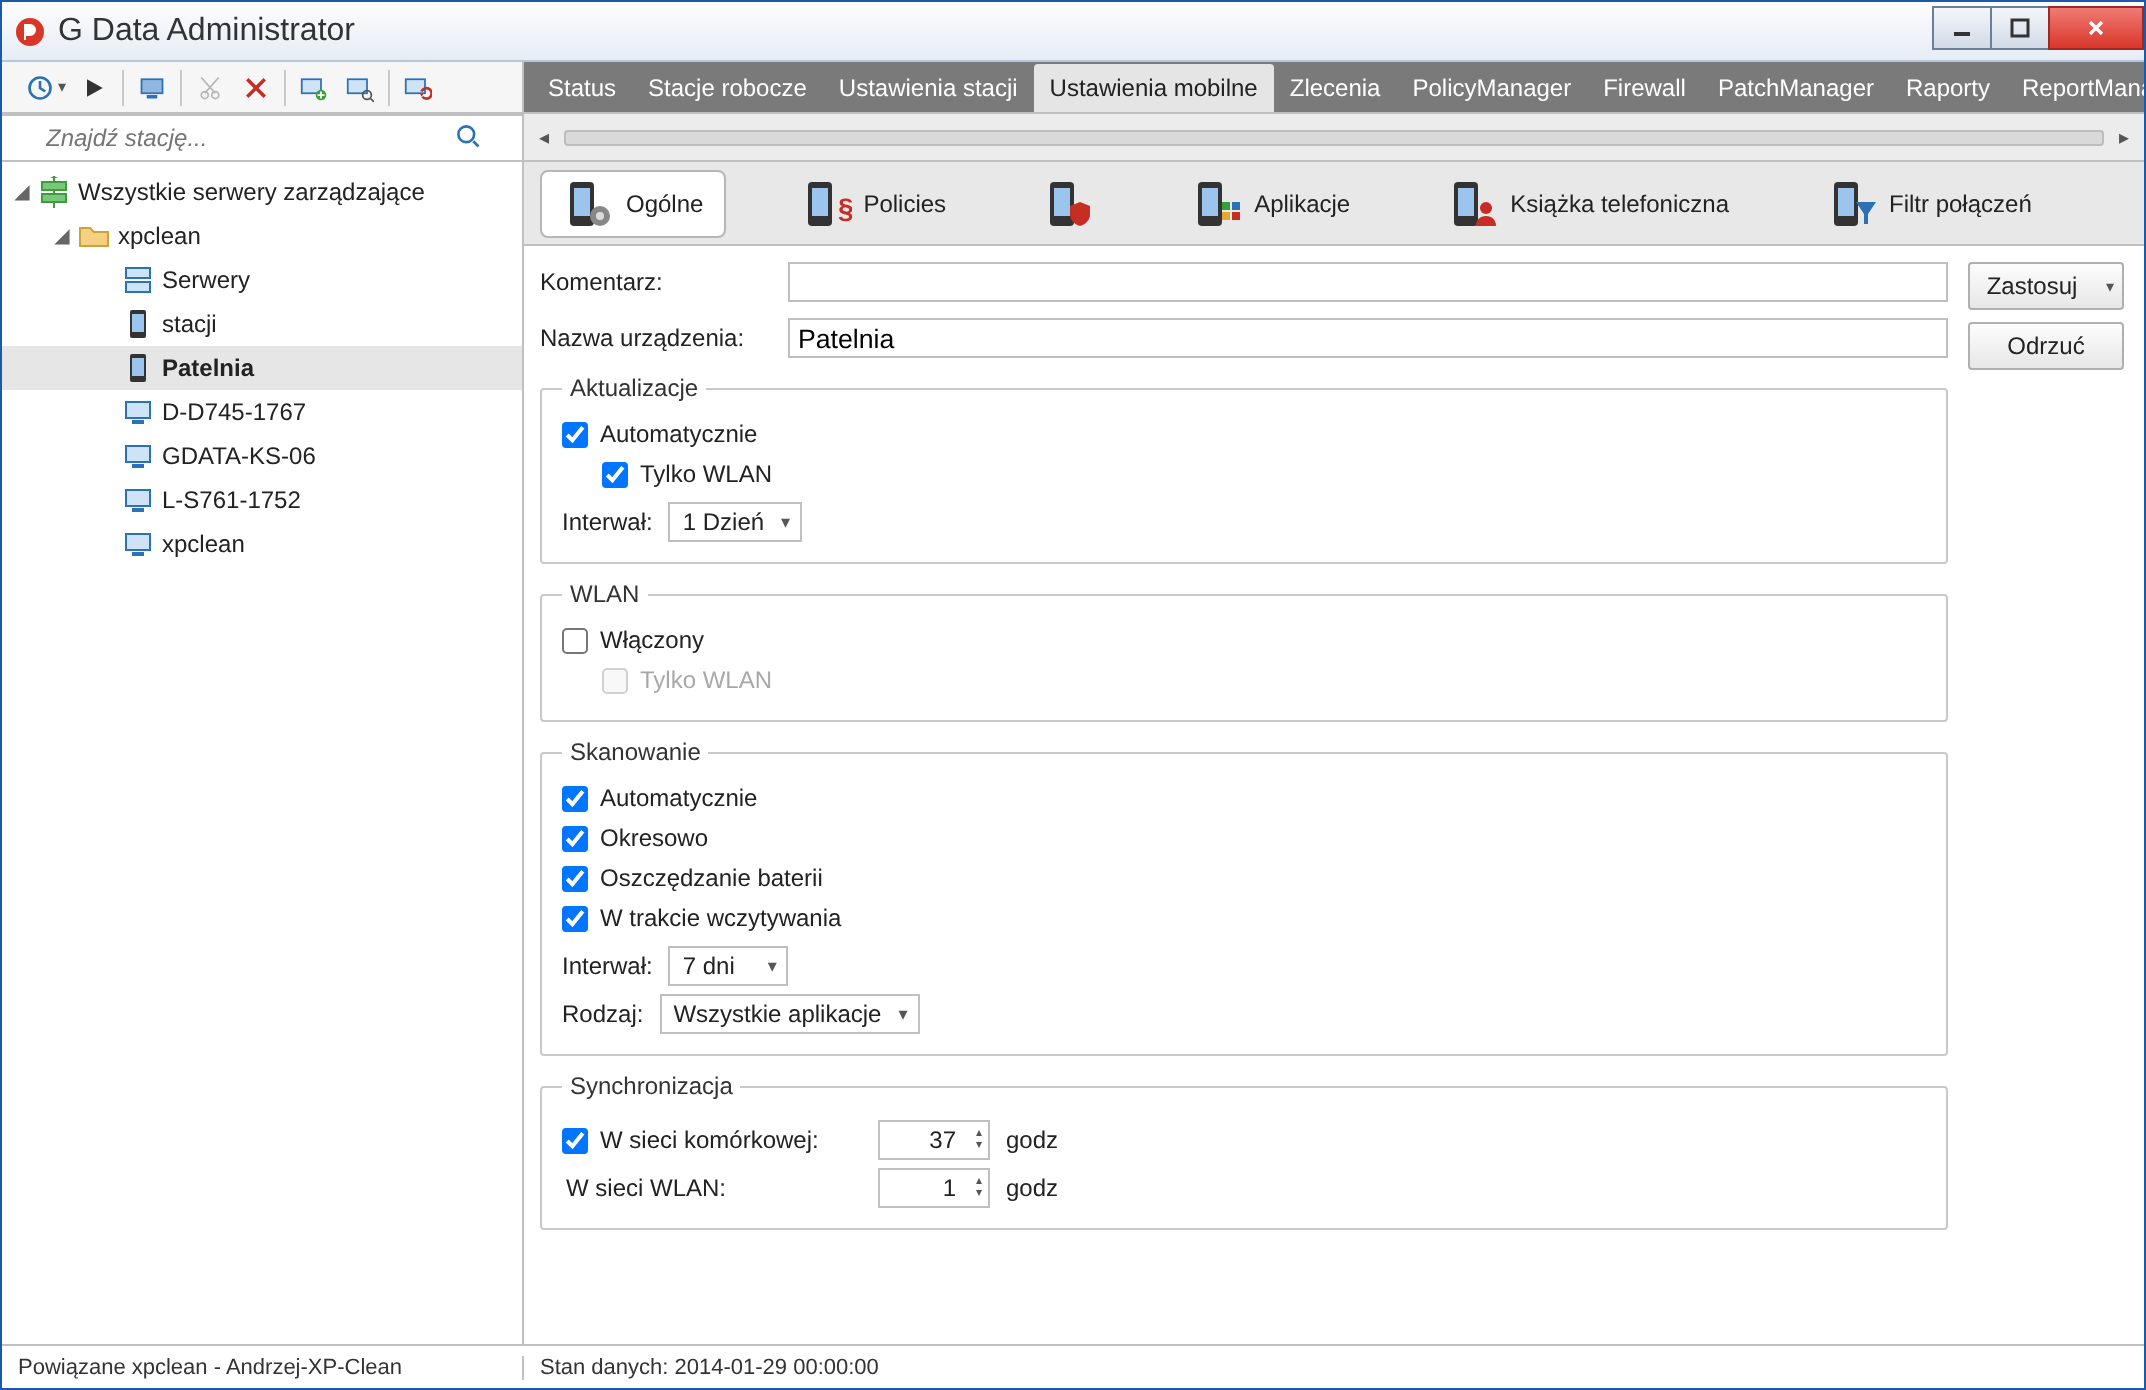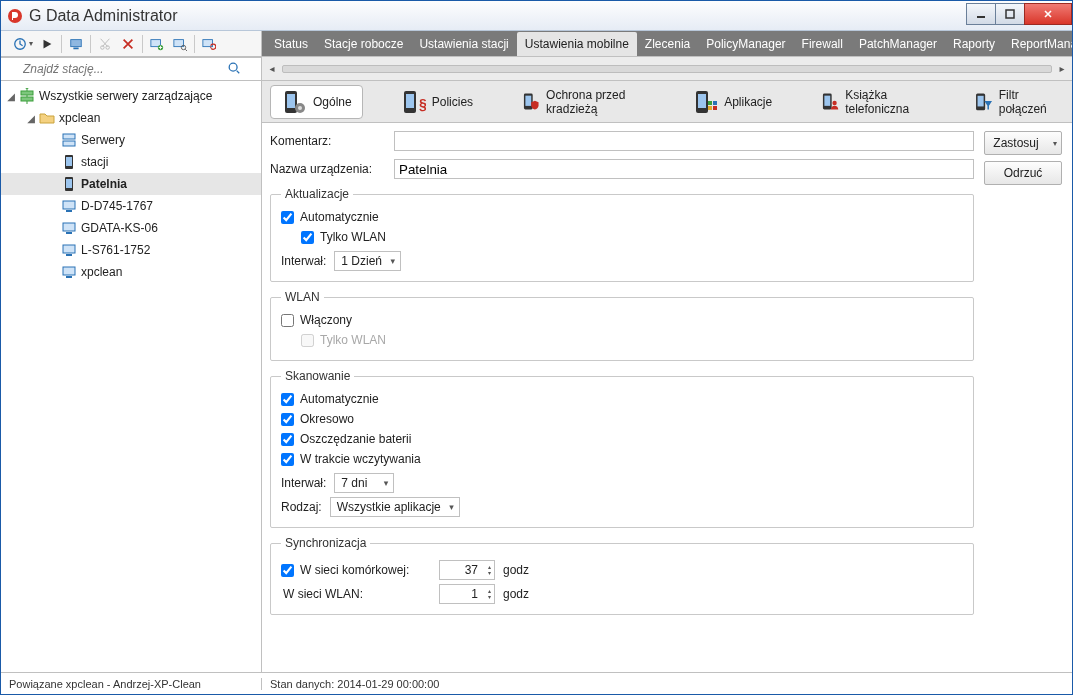--- a/index.html
+++ b/index.html
@@ -342,21 +342,20 @@
           <span>Policies</span>
         </div>
         <div class="bigtab">
           <span class="bicon">
               <svg viewBox="0 0 26 26">
                 <rect x="4" y="2" width="12" height="22" rx="2" fill="#333"></rect>
                 <rect x="6" y="5" width="8" height="14" fill="#9cc5ee"></rect>
                 <path d="M19 12l5 2v4c0 3-2 5-5 6-3-1-5-3-5-6v-4z" fill="#c62d23"></path>
               </svg>
             </span>
-          <span>Ochrona przed kradzieżą</span>
         </div>
         <div class="bigtab">
           <span class="bicon">
               <svg viewBox="0 0 26 26">
                 <rect x="4" y="2" width="12" height="22" rx="2" fill="#333"></rect>
                 <rect x="6" y="5" width="8" height="14" fill="#9cc5ee"></rect>
                 <rect x="16" y="12" width="4" height="4" fill="#3a9e3a"></rect>
                 <rect x="21" y="12" width="4" height="4" fill="#2a72b5"></rect>
                 <rect x="16" y="17" width="4" height="4" fill="#e2a92e"></rect>
                 <rect x="21" y="17" width="4" height="4" fill="#c62d23"></rect>

